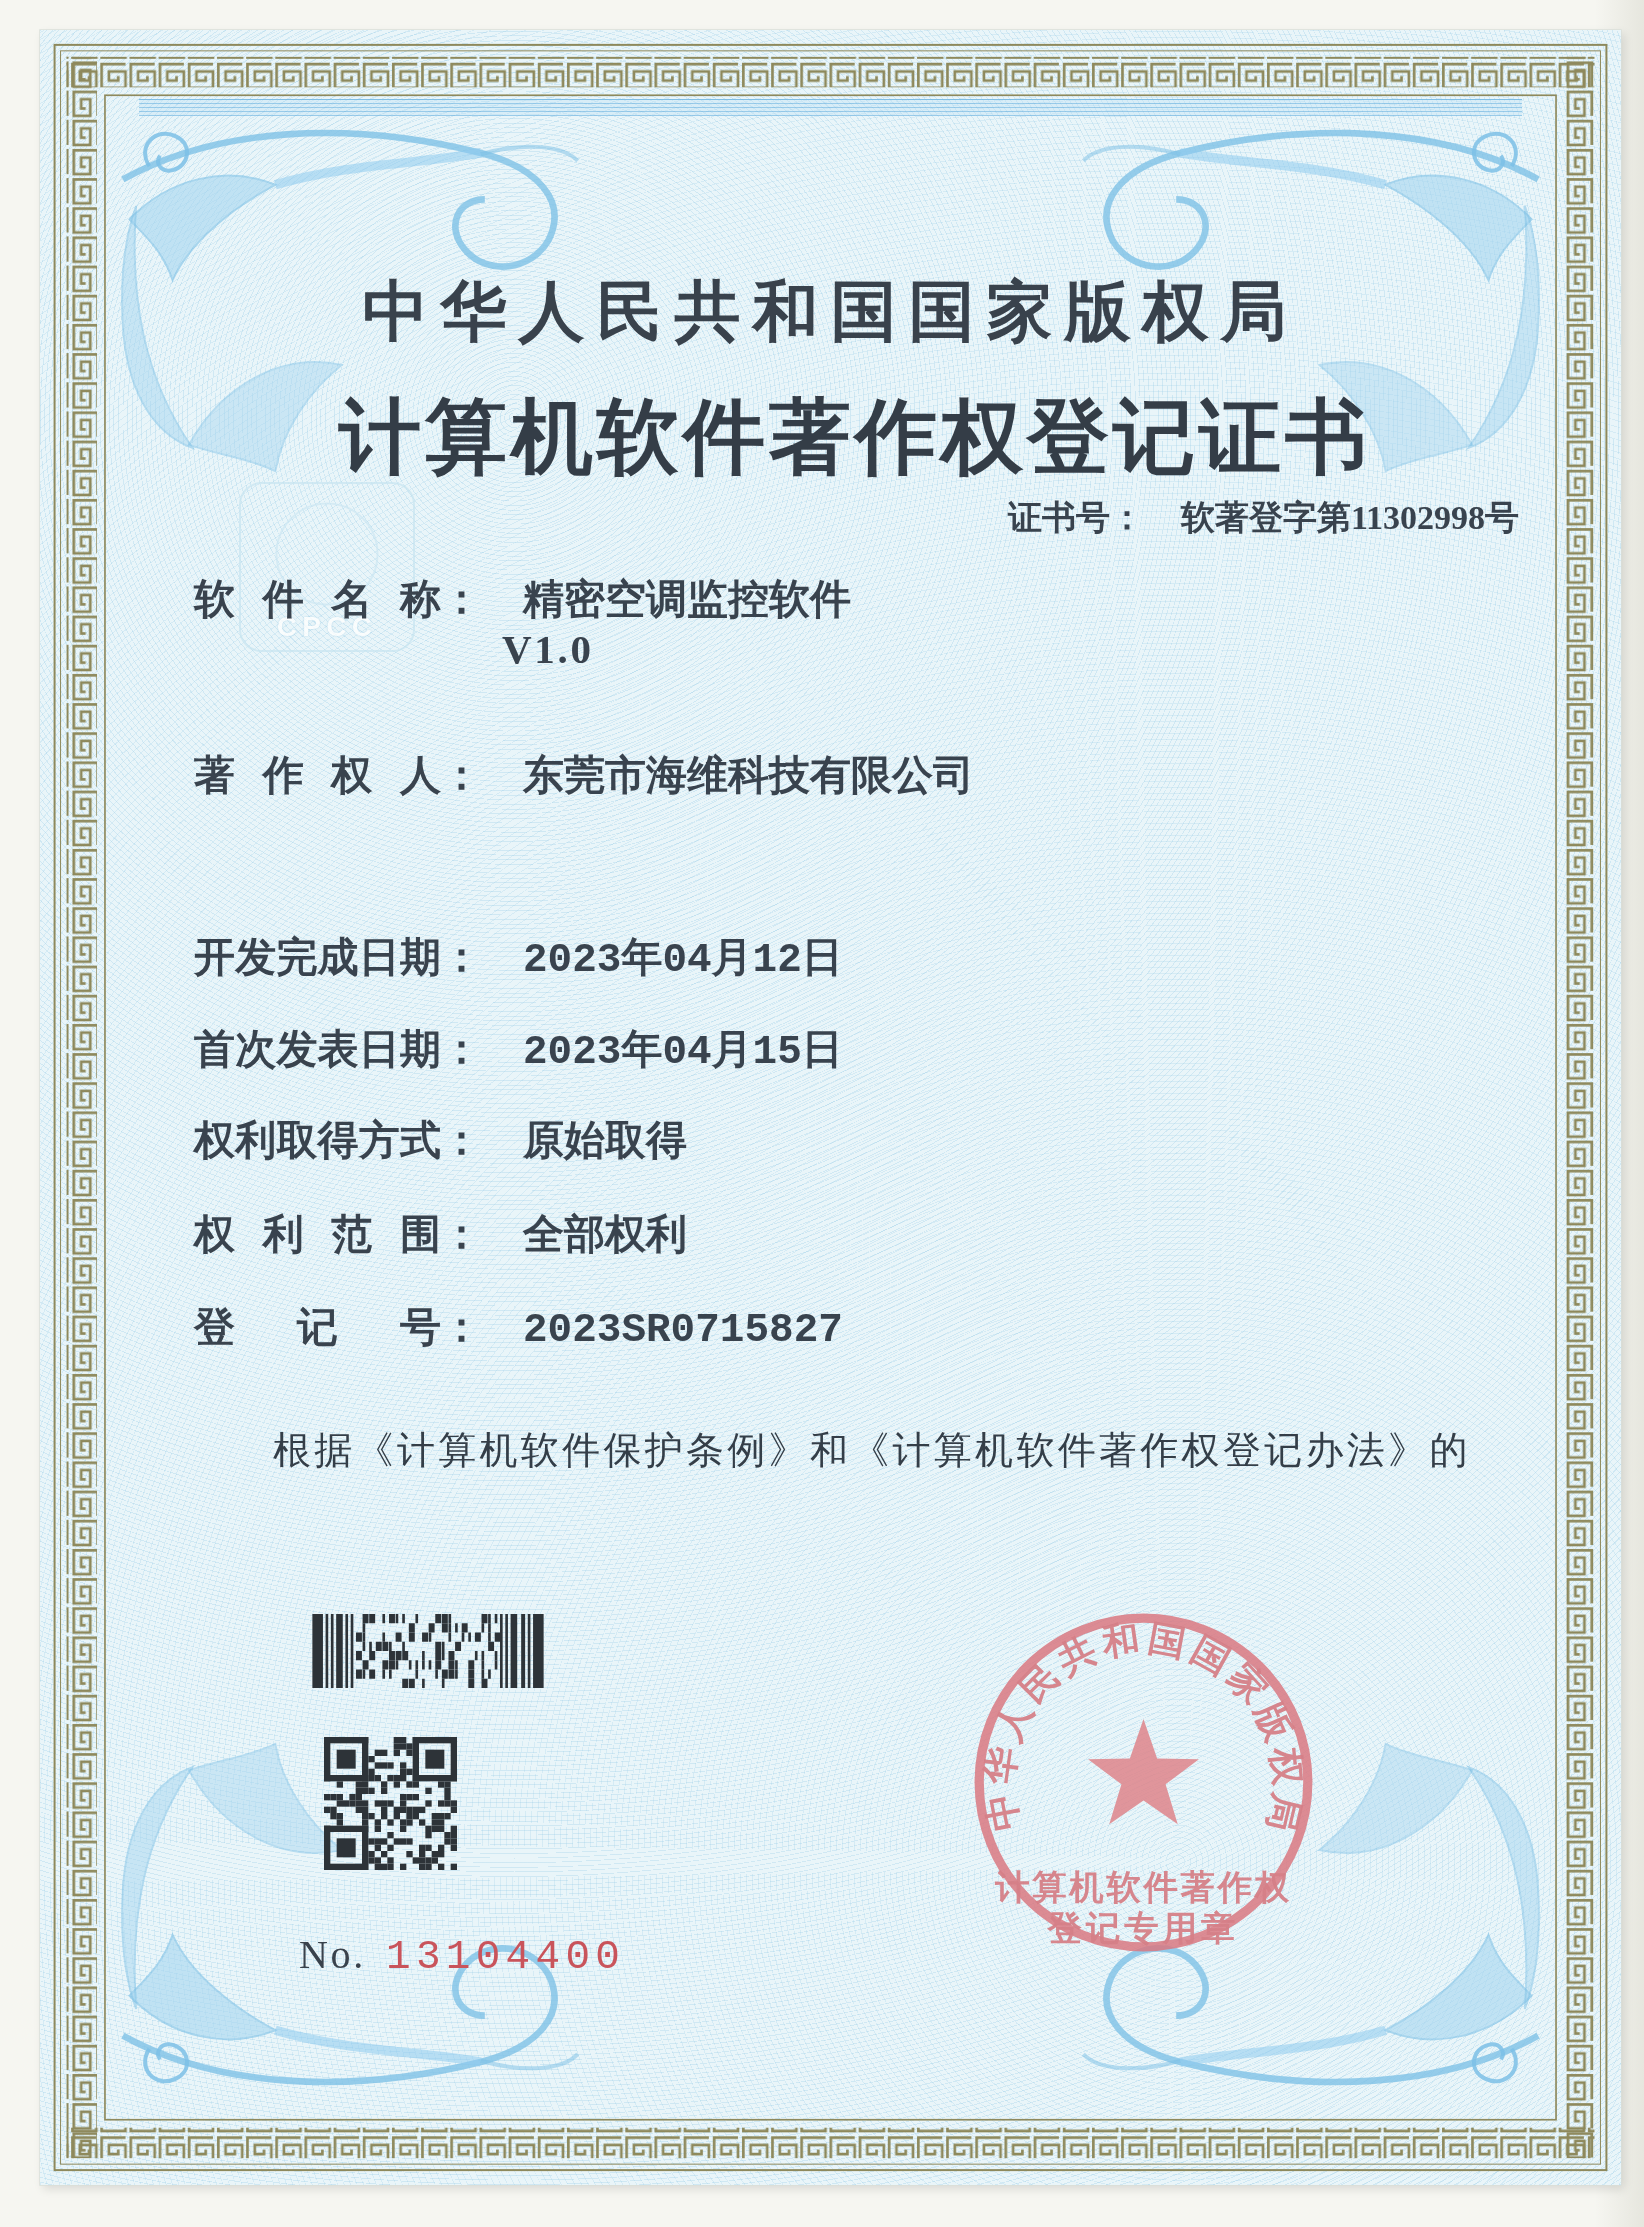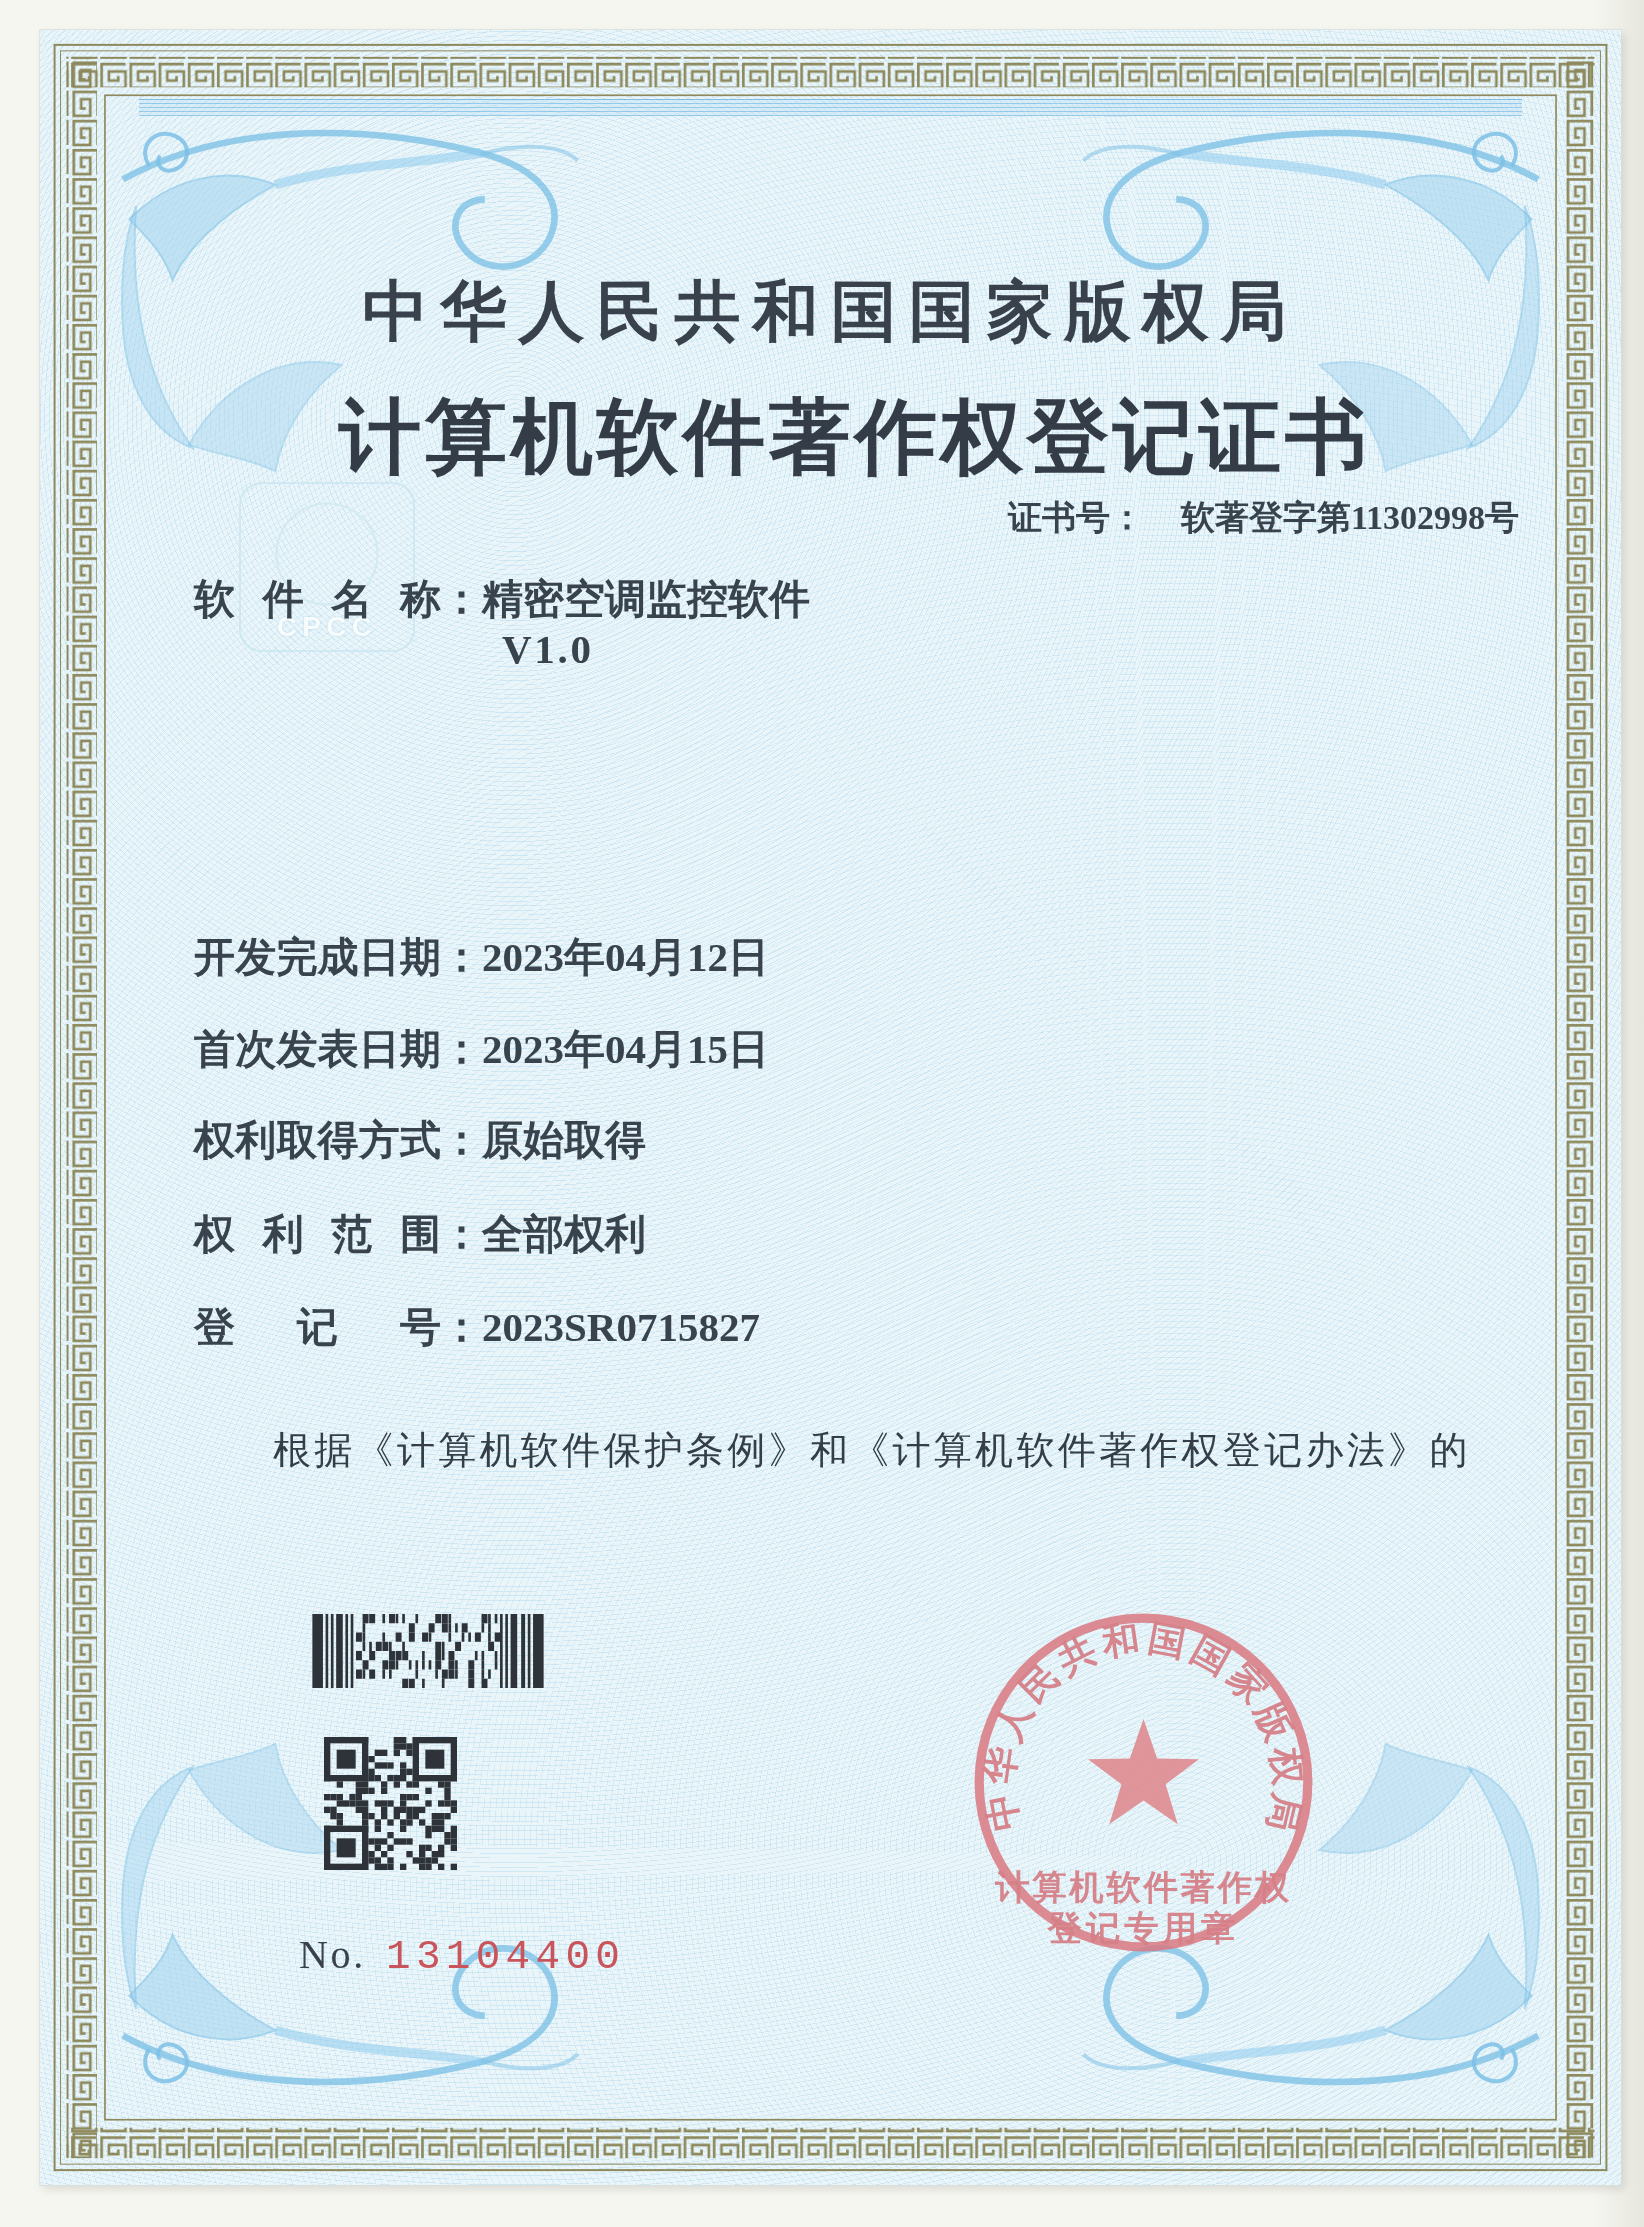--- a/index.html
+++ b/index.html
@@ -30,21 +30,21 @@
   .t-main{
     position:absolute;left:0;right:0;top:353px;text-align:center;padding-left:49px;
     font-size:82px;font-weight:700;letter-spacing:4px;white-space:nowrap;color:#343d47;
   }
   .certline{
     position:absolute;left:968px;top:465px;font-size:34px;font-weight:700;white-space:nowrap;
   }
   .certline .gap{display:inline-block;width:37px;}
   .row{position:absolute;left:154px;font-size:41px;font-weight:700;white-space:nowrap;color:#39434e;}
   .row .lbl{display:inline-block;width:247px;text-align:justify;text-align-last:justify;text-justify:inter-character;vertical-align:bottom;}
-  .row .val{}
+  .row .val{margin-left:41px;font-family:Liberation Mono, monospace;}
   .val2{position:absolute;left:462px;font-size:41px;font-weight:700;color:#39434e;letter-spacing:2.7px;}
   .para{
     position:absolute;left:156px;width:1286px;font-size:38px;font-weight:400;
     letter-spacing:3.3px;color:#343e48;white-space:nowrap;
   }
   .para.l1{text-indent:77px;}
   .watermark{
     position:absolute;left:199px;top:452px;width:172px;height:166px;z-index:2;
     border:2px solid rgba(200,228,240,.9);border-radius:22.5px;opacity:.8;
   }
@@ -128,20 +128,23 @@
 
     <div class="certline">
       <span>证书号</span><span>：</span><span class="gap"></span><span>软著登字第11302998号</span>
     </div>
 
     <div class="row" style="top:542px">
       <span class="lbl">软件名称</span><span>：</span><span class="val">精密空调监控软件</span>
     </div>
     <div class="val2" style="top:595px">V1.0</div>
 
+    <div class="row" style="top:718px">
+      <span class="lbl">著作权人</span><span>：</span><span class="val">东莞市海维科技有限公司</span>
+    </div>
 
     <div class="row" style="top:900px">
       <span class="lbl">开发完成日期</span><span>：</span><span class="val">2023年04月12日</span>
     </div>
 
     <div class="row" style="top:992px">
       <span class="lbl">首次发表日期</span><span>：</span><span class="val">2023年04月15日</span>
     </div>
 
     <div class="row" style="top:1083px">

